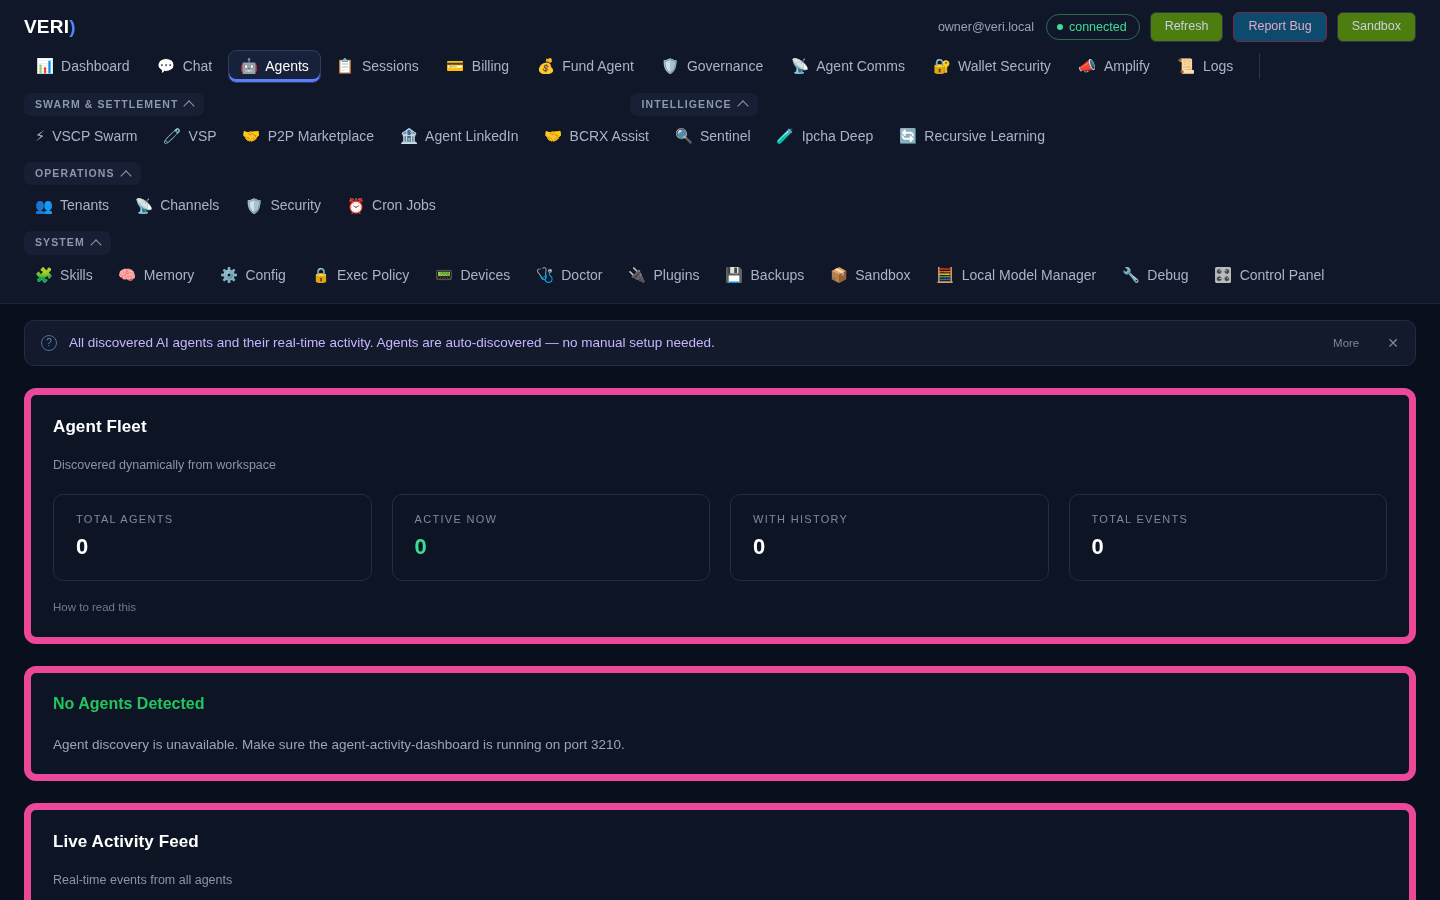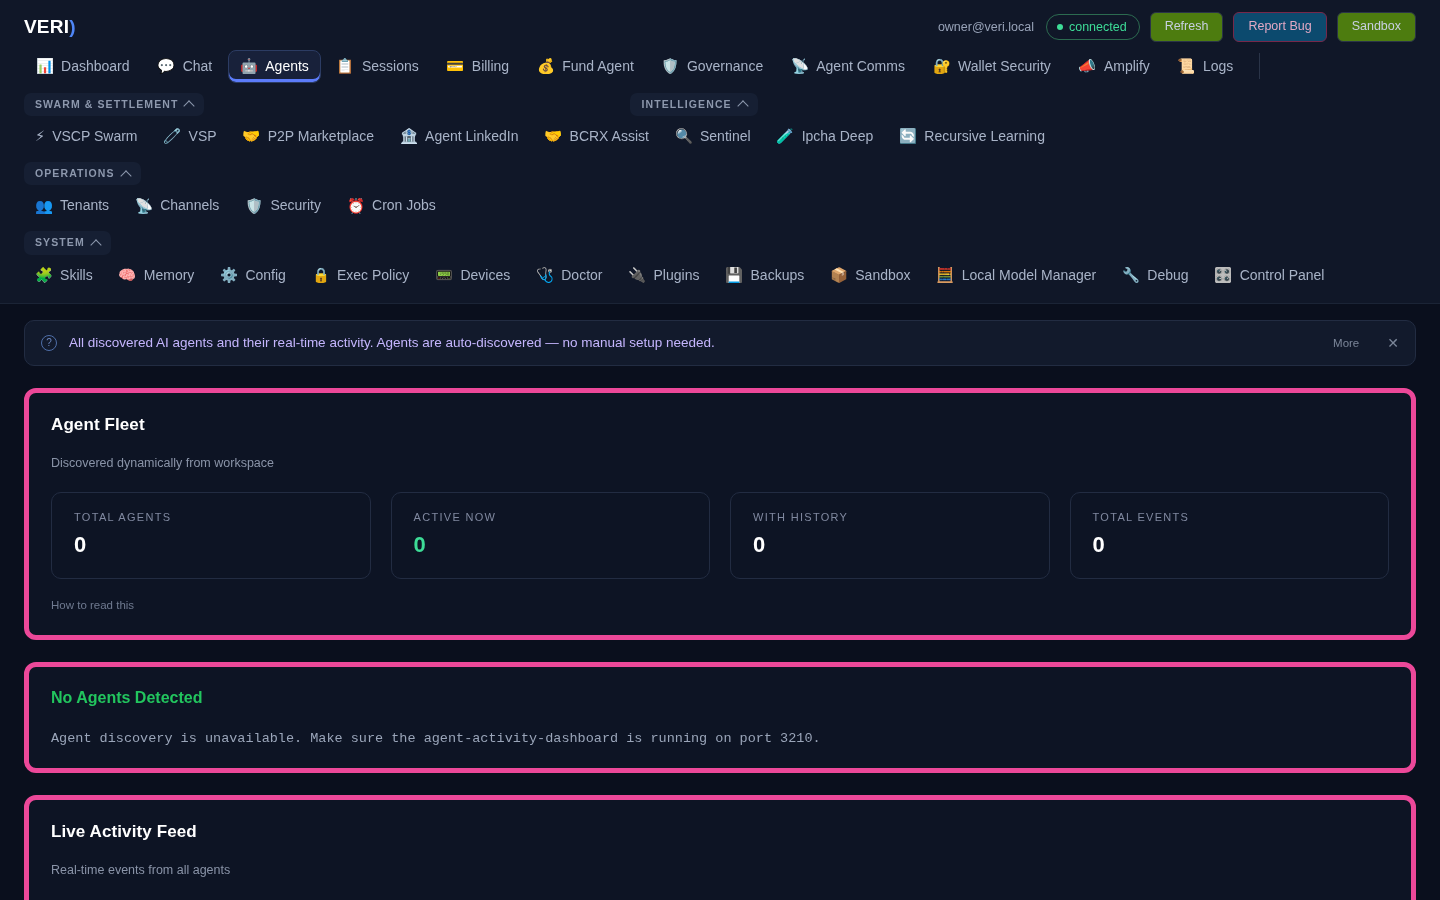--- a/index.html
+++ b/index.html
@@ -204,21 +204,21 @@
   }
   .banner-close {
     font-size: 14px;
     color: #7b8699;
     cursor: pointer;
     line-height: 1;
   }
 
   .card {
     background: #0d1424;
-    border: 5px solid #ec4899;
+    border: 7px solid #ec4899;
     border-radius: 12px;
     padding: 22px;
     margin-bottom: 22px;
   }
 
   .card-title {
     font-size: 17px;
     font-weight: bold;
     color: #ffffff;
     letter-spacing: 0.1px;
@@ -266,21 +266,20 @@
 
   .empty-title {
     font-size: 16px;
     font-weight: bold;
     color: #22c55e;
   }
   .empty-body {
     font-size: 13.5px;
     color: #9aa5b9;
     margin-top: 24px;
-    font-family: Liberation Mono, monospace;
   }
 
   
   .feed-head { margin-bottom: 22px; }
   .feed-table { width: 100%; border-collapse: collapse; }
   .feed-table th {
     text-align: left;
     font-size: 12.5px;
     font-weight: normal;
     color: #98a3b8;

